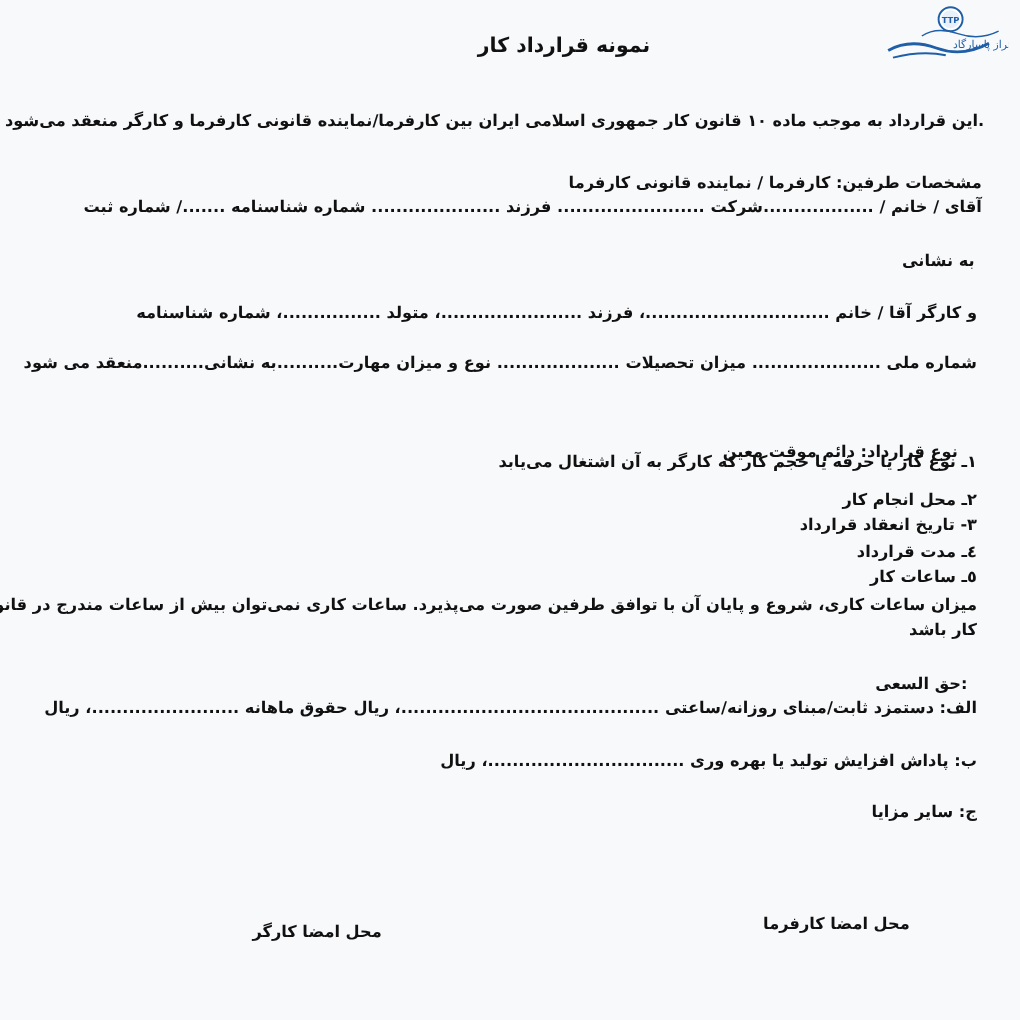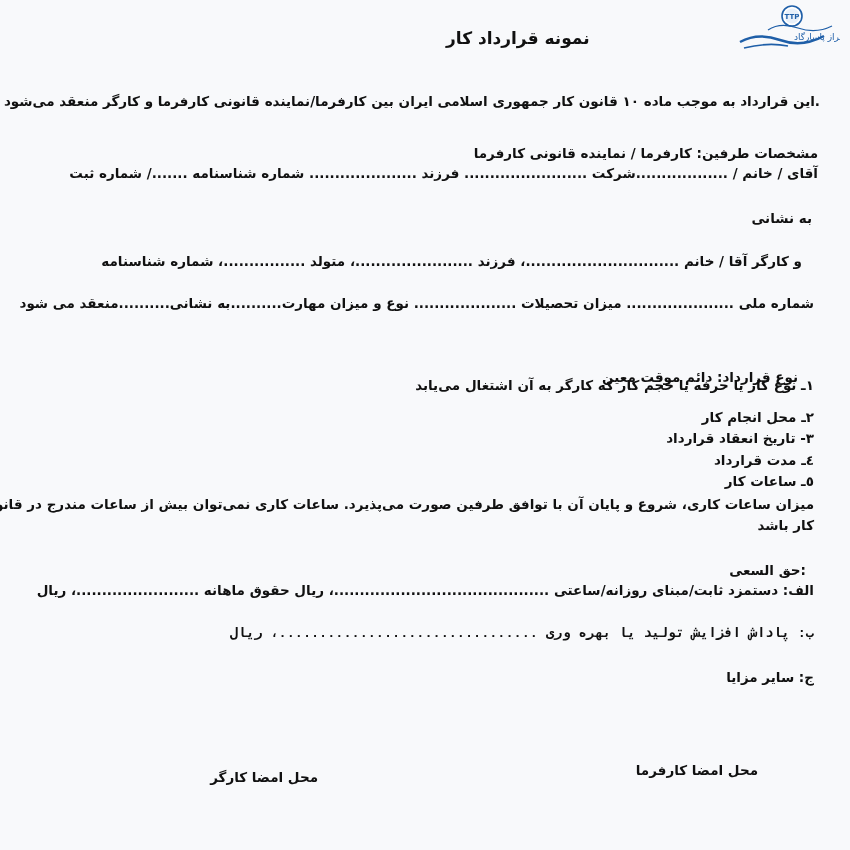--- a/index.html
+++ b/index.html
@@ -45,38 +45,38 @@
     <circle cx="64" cy="14" r="10" fill="#ffffff" stroke="#1f5fa8" stroke-width="1.6"></circle>
     <circle cx="64" cy="14" r="7.5" fill="#e8f0fa"></circle>
     <text x="64" y="17" font-size="7" font-weight="bold" text-anchor="middle" fill="#1f5fa8" font-family="DejaVu Sans, sans-serif">TTP</text>
     <path d="M40 28 Q52 20 70 26 T104 24" stroke="#1f5fa8" stroke-width="1.2" fill="none"></path>
     <path d="M12 40 Q30 30 52 38 T96 34" stroke="#1f5fa8" stroke-width="2.4" fill="none"></path>
     <path d="M16 46 Q40 40 60 44" stroke="#1f5fa8" stroke-width="1.6" fill="none"></path>
     <text x="90" y="38" font-size="9" fill="#1f5fa8" font-family="DejaVu Sans, sans-serif" text-anchor="middle" direction="rtl">تراز پاسارگاد</text>
   </svg>
 </div>
 
-<div class="abs title" style="left:398px; top:28px;margin-left:48px;">نمونه قرارداد کار</div>
+<div class="abs title" style="left:398px; top:28px;">نمونه قرارداد کار</div>
 
 <div class="abs" style="right:30px; top:91px;margin-left:28px;">.این قرارداد به موجب ماده ۱۰ قانون کار جمهوری اسلامی ایران  بین کارفرما/نماینده قانونی کارفرما و کارگر منعقد می‌شود</div>
 
 <div class="abs" style="right:32px; top:143px;">مشخصات طرفین: کارفرما / نماینده قانونی کارفرما</div>
 <div class="abs" style="right:32px; top:163px;">آقای / خانم / ..................شرکت ........................ فرزند ..................... شماره شناسنامه ......./ شماره ثبت</div>
 <div class="abs" style="right:38px; top:208px;">به نشانی</div>
-<div class="abs" style="right:48px; top:251px;">و کارگر آقا / خانم ..............................، فرزند .......................، متولد ................، شماره شناسنامه</div>
+<div class="abs" style="right:36px; top:251px;">و کارگر آقا / خانم ..............................، فرزند .......................، متولد ................، شماره شناسنامه</div>
 <div class="abs" style="right:36px; top:293px;">شماره ملی ..................... میزان تحصیلات .................... نوع و میزان مهارت..........به نشانی..........منعقد می شود</div>
 
 <div class="abs" style="right:52px; top:367px;text-align:right;">نوع قرارداد: دائم  موقت  معین</div>
 <div class="abs" style="right:36px; top:375px;">۱ـ نوع کار یا حرفه یا حجم کار که کارگر به آن اشتغال می‌یابد</div>
 <div class="abs" style="right:36px; top:407px;">۲ـ محل انجام کار</div>
 <div class="abs" style="right:36px; top:428px;">۳- تاریخ انعقاد قرارداد</div>
 <div class="abs" style="right:36px; top:450px;">٤ـ مدت قرارداد</div>
 <div class="abs" style="right:36px; top:471px;">٥ـ ساعات کار</div>
 <div class="abs" style="right:36px; top:494px;">میزان ساعات کاری، شروع و پایان آن با توافق طرفین صورت می‌پذیرد. ساعات کاری نمی‌توان بیش از ساعات مندرج  در قانون</div>
 <div class="abs" style="right:36px; top:515px;">کار باشد</div>
 
 <div class="abs" style="right:44px; top:560px;">:حق السعی</div>
 <div class="abs" style="right:36px; top:580px;text-align:center;">الف: دستمزد ثابت/مبنای روزانه/ساعتی ..........................................، ریال حقوق ماهانه ........................، ریال</div>
-<div class="abs" style="right:36px; top:624px;font-family:Liberation Mono, monospace;">ب: پاداش افزایش تولید یا بهره وری ................................، ریال</div>
+<div class="abs" style="right:36px; top:624px;">ب: پاداش افزایش تولید یا بهره وری ................................، ریال</div>
 <div class="abs" style="right:36px; top:667px;">ج: سایر مزایا</div>
 
 <div class="abs" style="right:92px; top:760px;text-align:right;">محل امضا کارفرما</div>
 <div class="abs" style="right:532px; top:767px;">محل امضا کارگر</div>
 
 </body></html>

